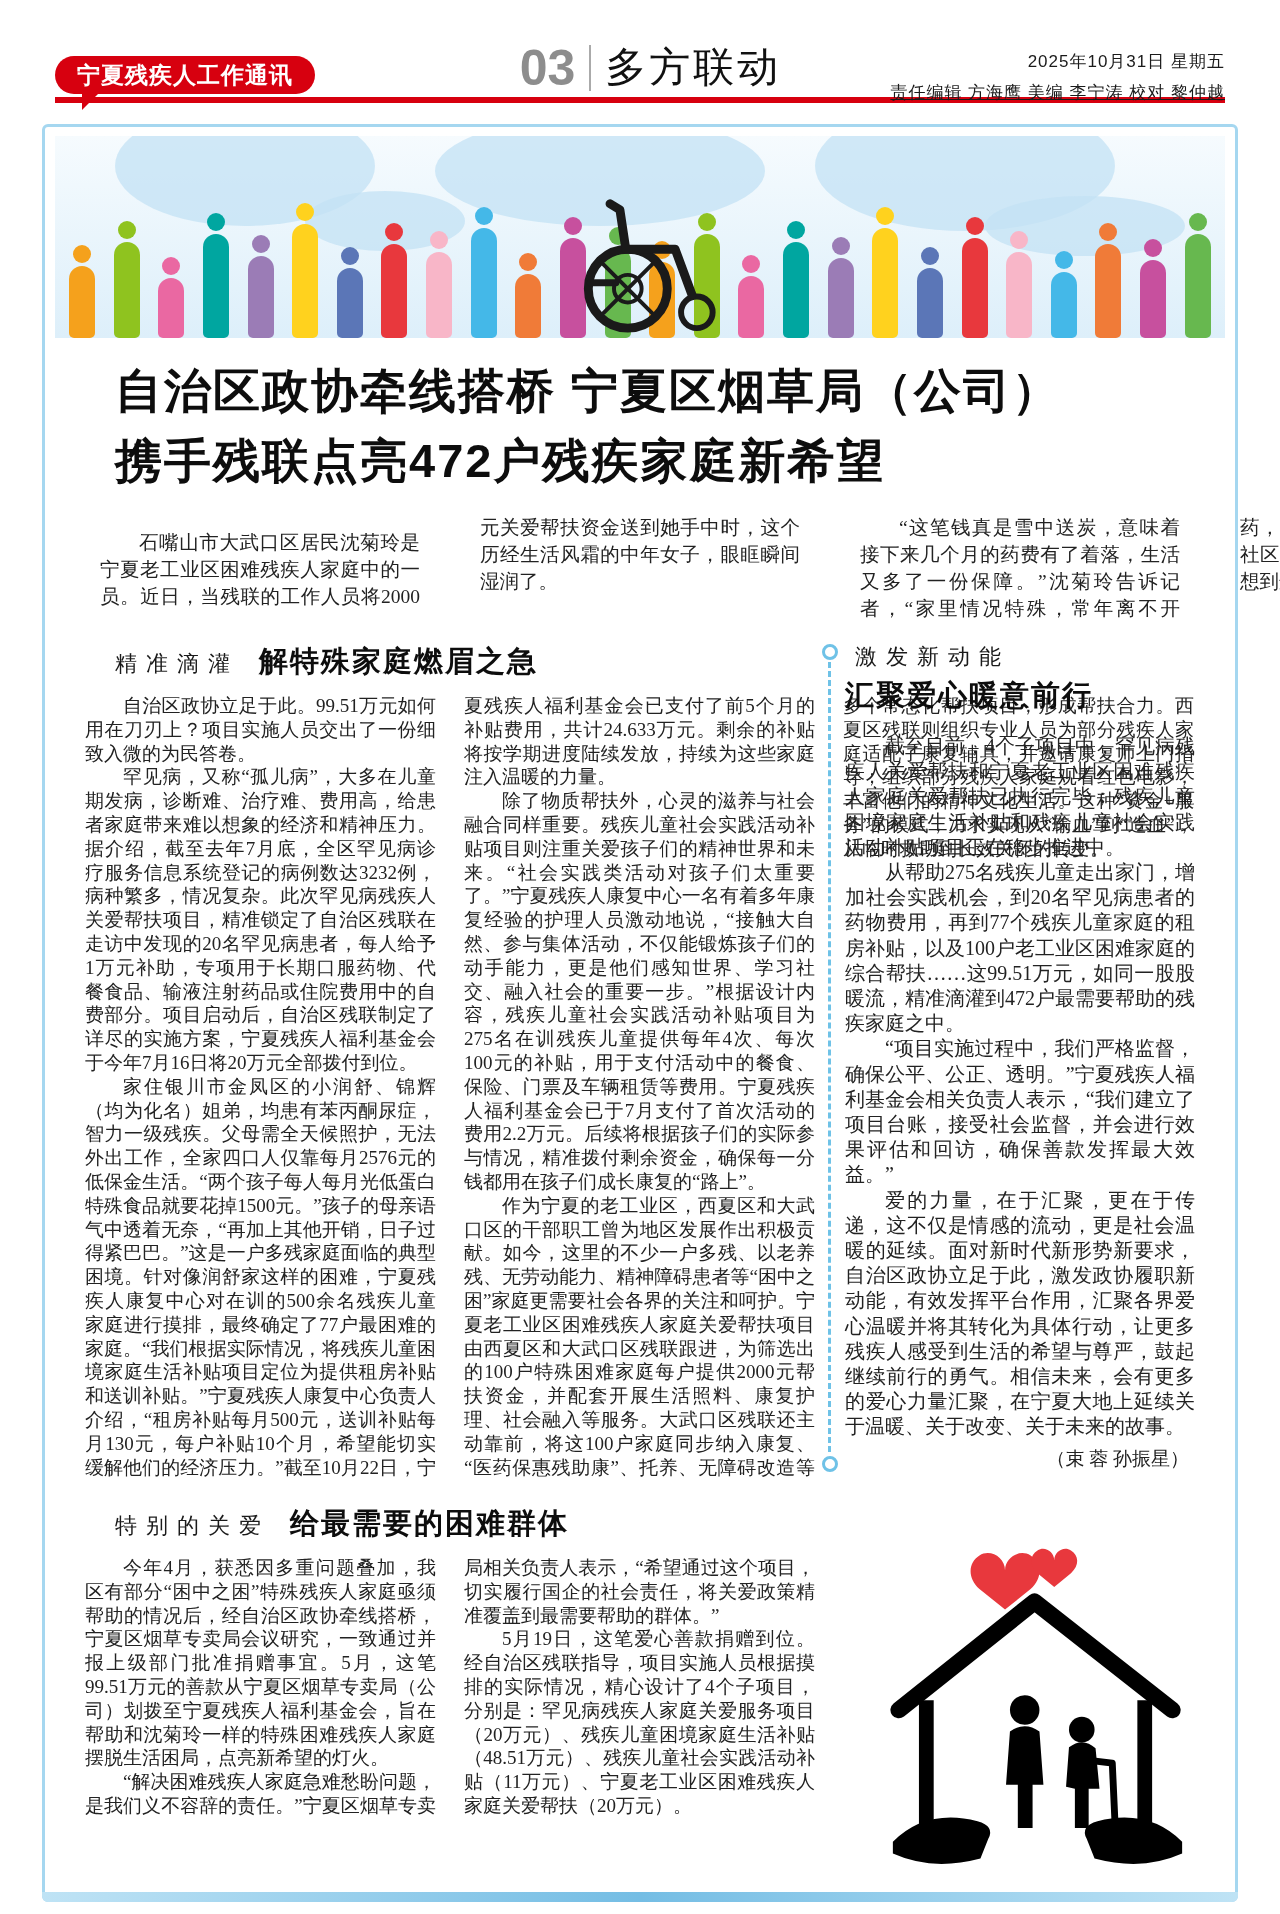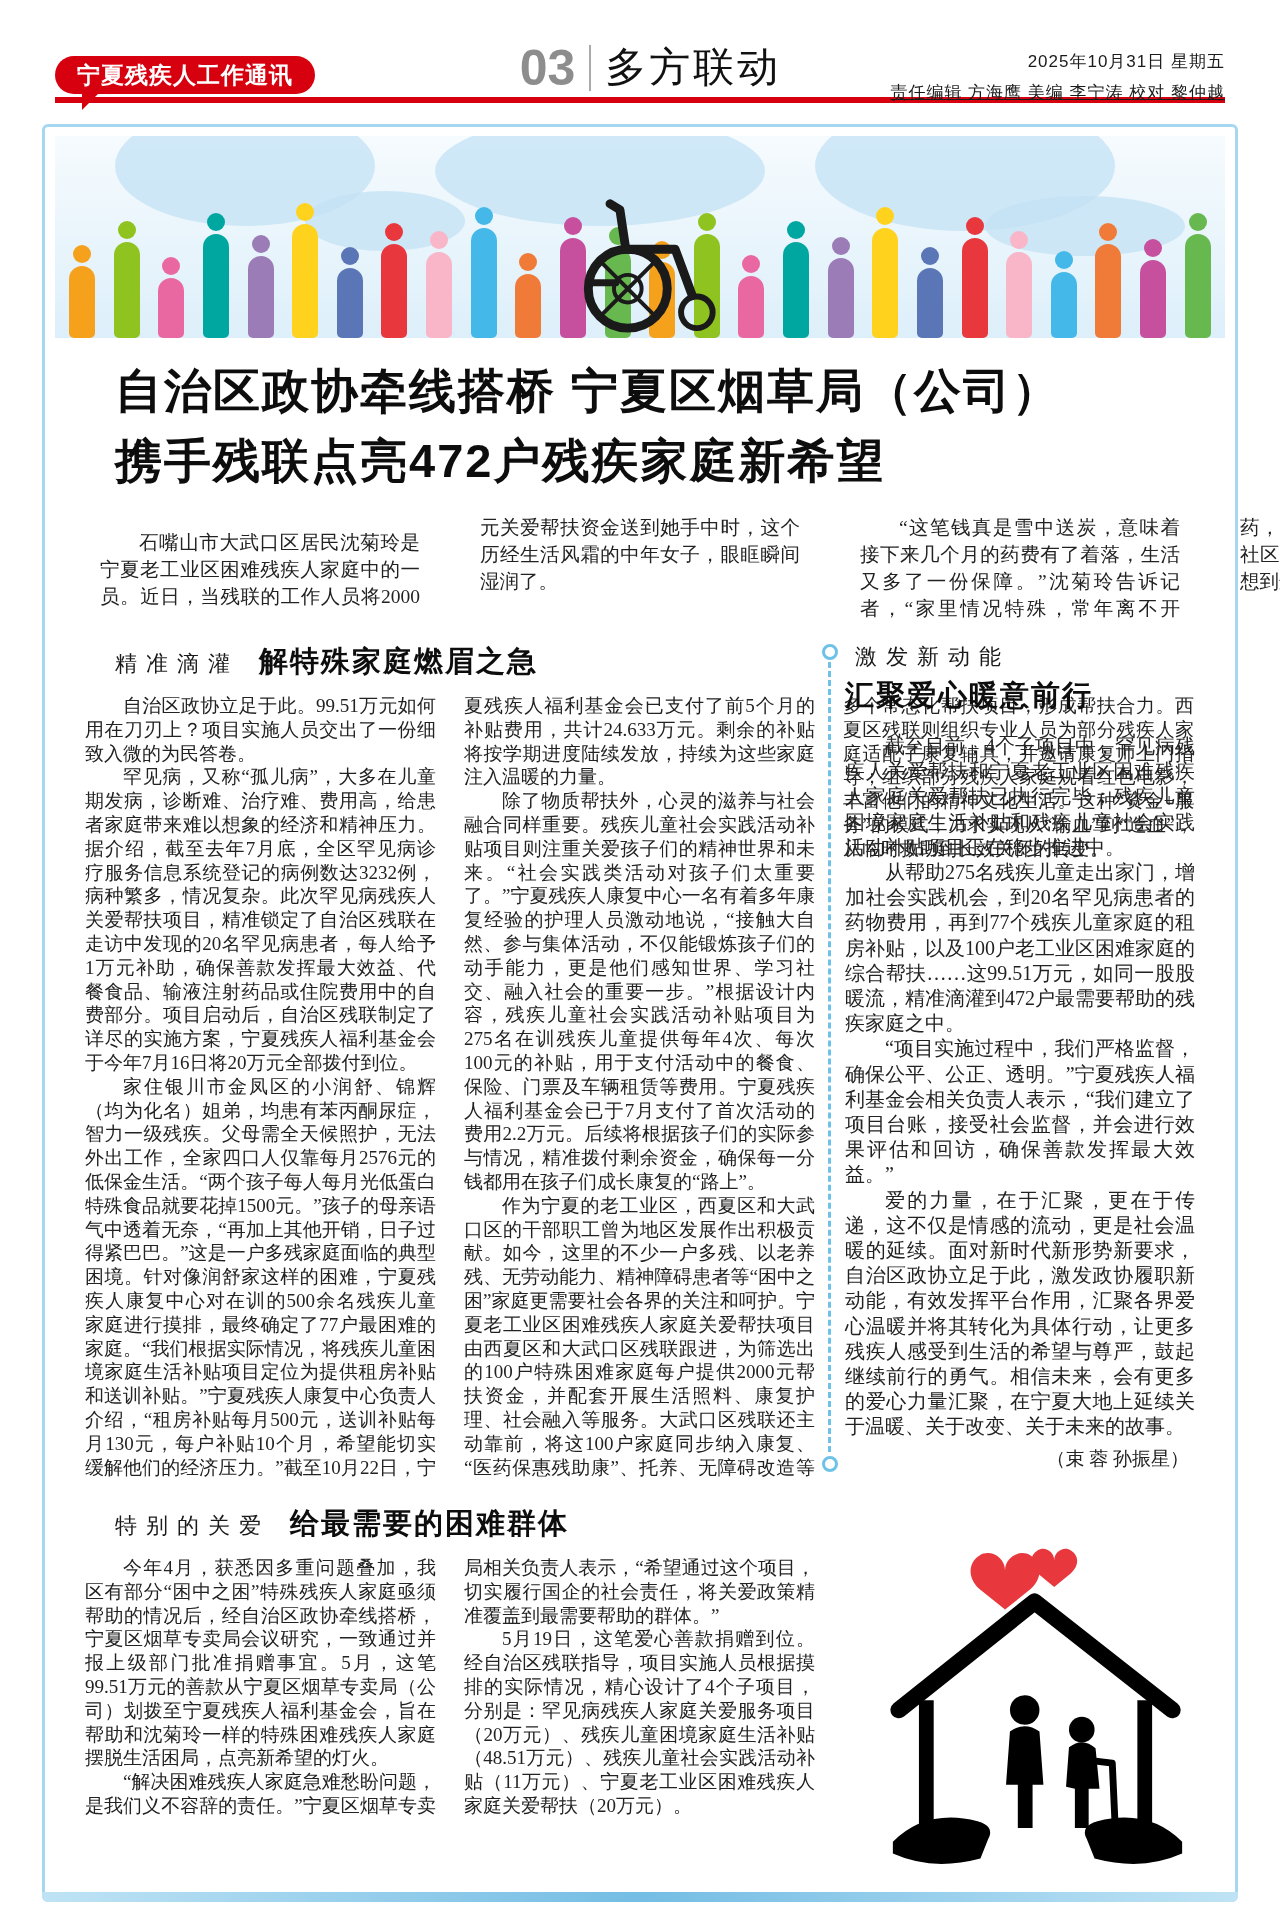--- a/index.html
+++ b/index.html
@@ -149,21 +149,21 @@
     <p>后续，当地残联还将依据政策将沈菊玲纳入其他康复和照护项目，开展进一步关爱帮扶行动。</p>
   </div>
 
   <div class="sec-head" style="left:115px;top:642px;">
     <span class="kicker">精准滴灌</span>
     <span class="sec-title">解特殊家庭燃眉之急</span>
   </div>
 
   <div class="body-cols a1">
     <p>自治区政协立足于此。99.51万元如何用在刀刃上？项目实施人员交出了一份细致入微的为民答卷。</p>
-    <p>罕见病，又称“孤儿病”，大多在儿童期发病，诊断难、治疗难、费用高，给患者家庭带来难以想象的经济和精神压力。据介绍，截至去年7月底，全区罕见病诊疗服务信息系统登记的病例数达3232例，病种繁多，情况复杂。此次罕见病残疾人关爱帮扶项目，精准锁定了自治区残联在走访中发现的20名罕见病患者，每人给予1万元补助，确保善款发挥最大效益、代餐食品、输液注射药品或住院费用中的自费部分。项目启动后，自治区残联制定了详尽的实施方案，宁夏残疾人福利基金会于今年7月16日将20万元全部拨付到位。</p>
+    <p>罕见病，又称“孤儿病”，大多在儿童期发病，诊断难、治疗难、费用高，给患者家庭带来难以想象的经济和精神压力。据介绍，截至去年7月底，全区罕见病诊疗服务信息系统登记的病例数达3232例，病种繁多，情况复杂。此次罕见病残疾人关爱帮扶项目，精准锁定了自治区残联在走访中发现的20名罕见病患者，每人给予1万元补助，专项用于长期口服药物、代餐食品、输液注射药品或住院费用中的自费部分。项目启动后，自治区残联制定了详尽的实施方案，宁夏残疾人福利基金会于今年7月16日将20万元全部拨付到位。</p>
     <p>家住银川市金凤区的小润舒、锦辉（均为化名）姐弟，均患有苯丙酮尿症，智力一级残疾。父母需全天候照护，无法外出工作，全家四口人仅靠每月2576元的低保金生活。“两个孩子每人每月光低蛋白特殊食品就要花掉1500元。”孩子的母亲语气中透着无奈，“再加上其他开销，日子过得紧巴巴。”这是一户多残家庭面临的典型困境。针对像润舒家这样的困难，宁夏残疾人康复中心对在训的500余名残疾儿童家庭进行摸排，最终确定了77户最困难的家庭。“我们根据实际情况，将残疾儿童困境家庭生活补贴项目定位为提供租房补贴和送训补贴。”宁夏残疾人康复中心负责人介绍，“租房补贴每月500元，送训补贴每月130元，每户补贴10个月，希望能切实缓解他们的经济压力。”截至10月22日，宁夏残疾人福利基金会已支付了前5个月的补贴费用，共计24.633万元。剩余的补贴将按学期进度陆续发放，持续为这些家庭注入温暖的力量。</p>
     <p>除了物质帮扶外，心灵的滋养与社会融合同样重要。残疾儿童社会实践活动补贴项目则注重关爱孩子们的精神世界和未来。“社会实践类活动对孩子们太重要了。”宁夏残疾人康复中心一名有着多年康复经验的护理人员激动地说，“接触大自然、参与集体活动，不仅能锻炼孩子们的动手能力，更是他们感知世界、学习社交、融入社会的重要一步。”根据设计内容，残疾儿童社会实践活动补贴项目为275名在训残疾儿童提供每年4次、每次100元的补贴，用于支付活动中的餐食、保险、门票及车辆租赁等费用。宁夏残疾人福利基金会已于7月支付了首次活动的费用2.2万元。后续将根据孩子们的实际参与情况，精准拨付剩余资金，确保每一分钱都用在孩子们成长康复的“路上”。</p>
     <p>作为宁夏的老工业区，西夏区和大武口区的干部职工曾为地区发展作出积极贡献。如今，这里的不少一户多残、以老养残、无劳动能力、精神障碍患者等“困中之困”家庭更需要社会各界的关注和呵护。宁夏老工业区困难残疾人家庭关爱帮扶项目由西夏区和大武口区残联跟进，为筛选出的100户特殊困难家庭每户提供2000元帮扶资金，并配套开展生活照料、康复护理、社会融入等服务。大武口区残联还主动靠前，将这100户家庭同步纳入康复、“医药保惠残助康”、托养、无障碍改造等多个常态化帮扶项目，形成帮扶合力。西夏区残联则组织专业人员为部分残疾人家庭适配了康复辅具，并邀请康复师上门指导；组织部分残疾人家庭观看红色电影，丰富他们的精神文化生活。这种“资金+服务”的模式，力求实现从“输血”到“造血”，从临时救助到长效关怀的转变。</p>
   </div>
 
   <div class="v-dash"></div>
   <div class="ring top"></div>
   <div class="ring bottom"></div>
 
   <div class="article2">

